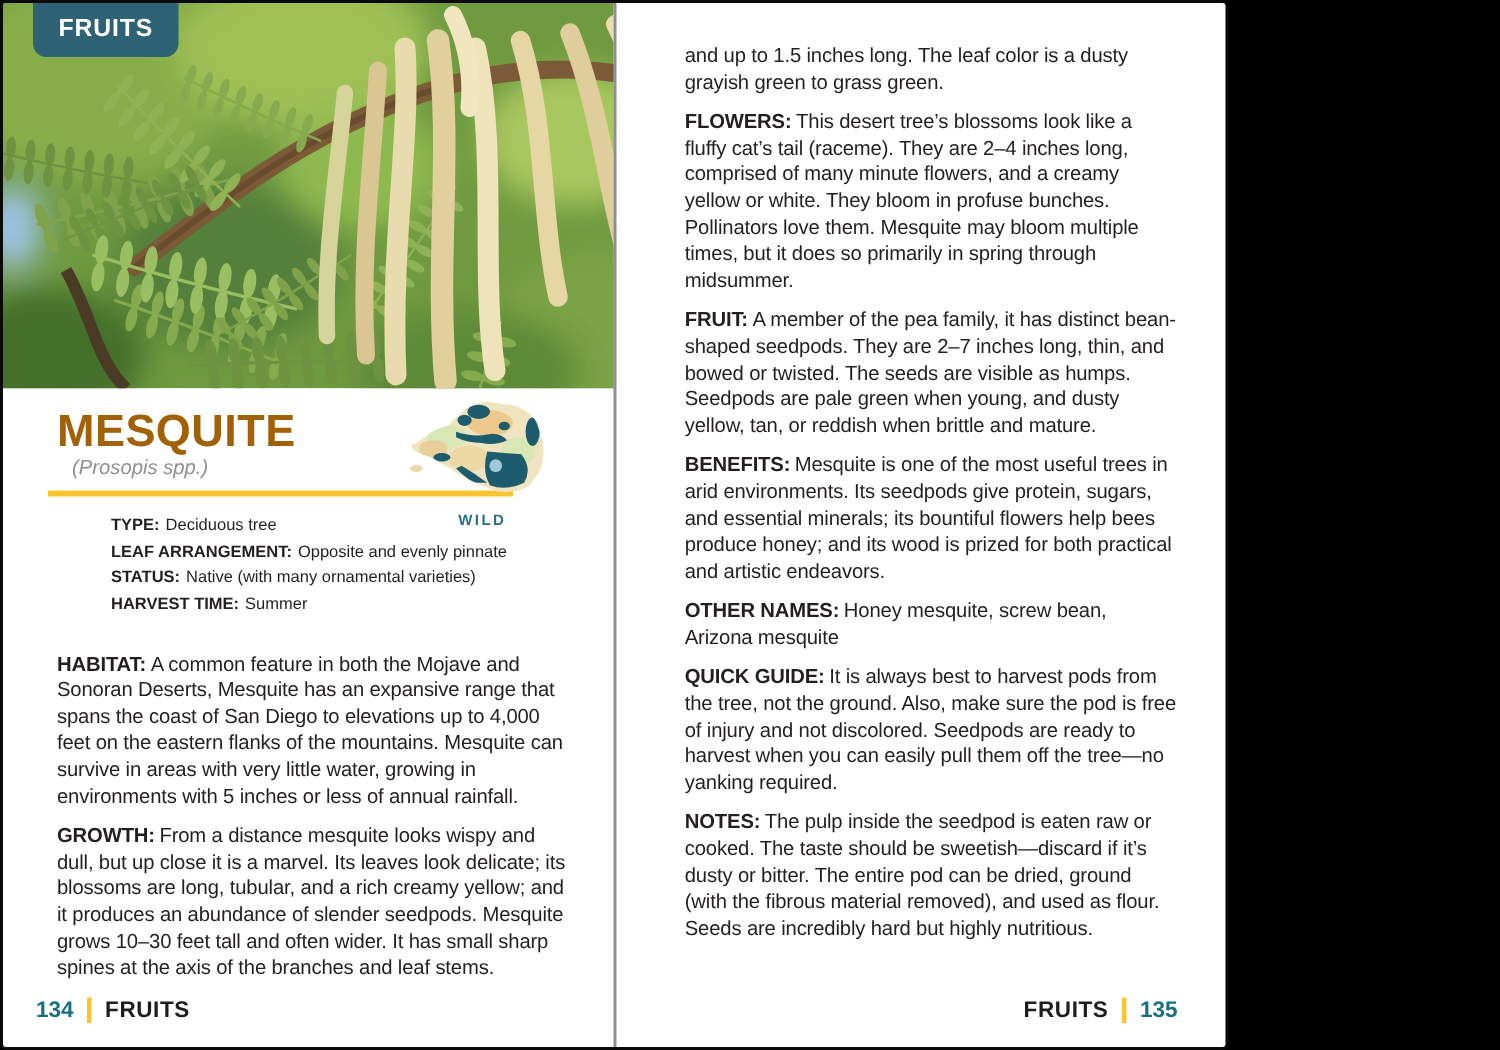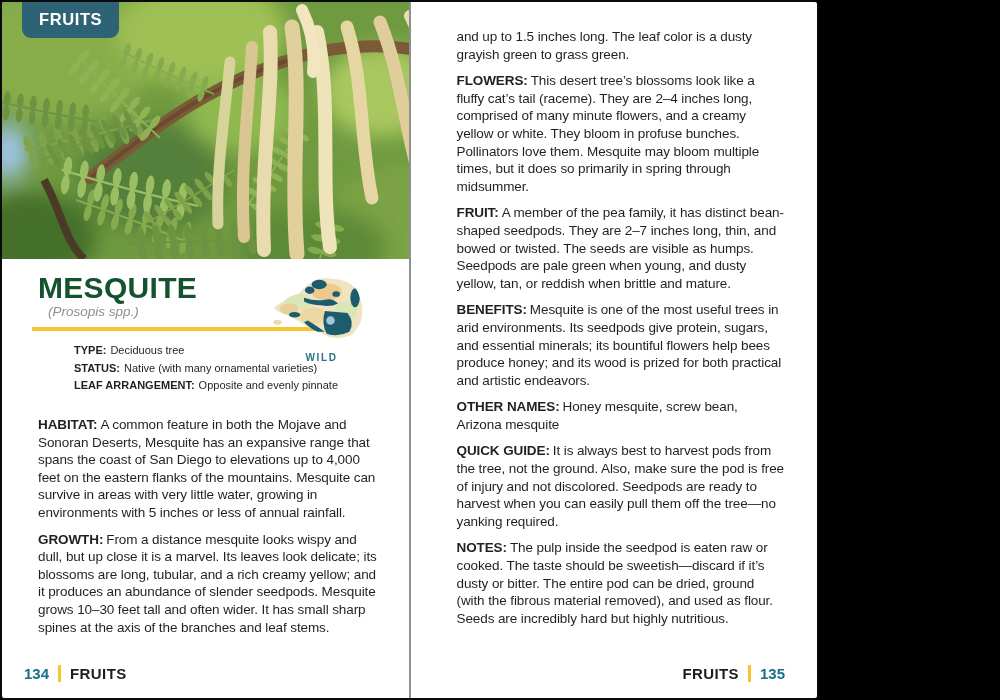--- a/index.html
+++ b/index.html
@@ -16,24 +16,24 @@
   
   .photo-wrap { position:relative; width:497px; height:257px; overflow:hidden; }
   .photo-wrap svg { display:block; }
   .category-tab {
     position:absolute; top:0; left:20px;
     background:#2d6375; color:#ffffff;
     font-size:16.5px; font-weight:bold; letter-spacing:0.6px;
     padding:8px 17px 9px; border-radius:0 0 9px 9px;
   }
   .head { position:relative; padding:13px 0 0 36px; }
-  .species-title { margin:0; font-size:30px; font-weight:bold; letter-spacing:0.3px; color:#14532d; line-height:1.04; }
+  .species-title { margin:0; font-size:30px; font-weight:bold; letter-spacing:0.3px; color:#a16207; line-height:1.04; }
   .sci-name { margin:1px 0 0 10px; font-size:13.5px; font-style:italic; color:#8f8f8f; }
   .title-rule { width:310px; height:4px; background:#f8c531; margin:8px 0 0 -6px; }
-  .range-map { position:absolute; top:14px; right:34px; width:106px; text-align:center; }
+  .range-map { position:absolute; top:4px; right:34px; width:106px; text-align:center; }
   .range-map svg { display:block; margin:0 auto; }
   .map-label { margin-top:3px; font-size:10px; font-weight:bold; letter-spacing:1.6px; color:#2a7086; }
 
   .info-block { margin:11px 0 10px 36px; font-size:11px; line-height:17.6px; }
   .info-line .lbl { font-weight:bold; margin-right:4px; }
 
   .body-copy { padding:2px 26px 0 36px; font-size:13.5px; line-height:17.6px; letter-spacing:-0.1px; }
   .body-copy p { margin:9px 0 0; }
   .para-label { font-weight:bold; margin-right:3px; }
 
@@ -160,22 +160,23 @@
             <ellipse cx="26" cy="44" rx="6" ry="3" fill="#1d5c6c"></ellipse>
             <path d="M40,50 Q50,56 58,62 L48,62 Q40,56 36,52 Z" fill="#1d5c6c"></path>
             <circle cx="64" cy="50" r="4.5" fill="#9fc9d6"></circle>
           </g>
         </svg>
         <div class="map-label">WILD</div>
       </div>
 
       <div class="info-block">
         <div class="info-line"><span class="lbl">TYPE:</span><span>Deciduous tree</span></div>
+        <div class="info-line"><span class="lbl">LEAF ARRANGEMENT:</span><span>Opposite and evenly pinnate</span></div>
         <div class="info-line"><span class="lbl">STATUS:</span><span>Native (with many ornamental varieties)</span></div>
-        <div class="info-line"><span class="lbl">LEAF ARRANGEMENT:</span><span>Opposite and evenly pinnate</span></div>
+        <div class="info-line"><span class="lbl">HARVEST TIME:</span><span>Summer</span></div>
       </div>
     </div>
 
     <div class="body-copy">
       <p><span class="para-label">HABITAT:</span><span>A common feature in both the Mojave and Sonoran Deserts, Mesquite has an expansive range that spans the coast of San Diego to elevations up to 4,000 feet on the eastern flanks of the mountains. Mesquite can survive in areas with very little water, growing in environments with 5 inches or less of annual rainfall.</span></p>
       <p><span class="para-label">GROWTH:</span><span>From a distance mesquite looks wispy and dull, but up close it is a marvel. Its leaves look delicate; its blossoms are long, tubular, and a rich creamy yellow; and it produces an abundance of slender seedpods. Mesquite grows 10–30 feet tall and often wider. It has small sharp spines at the axis of the branches and leaf stems.</span></p>
     </div>
 
     <div class="footer footer-left">
       <span class="page-num">134</span>

